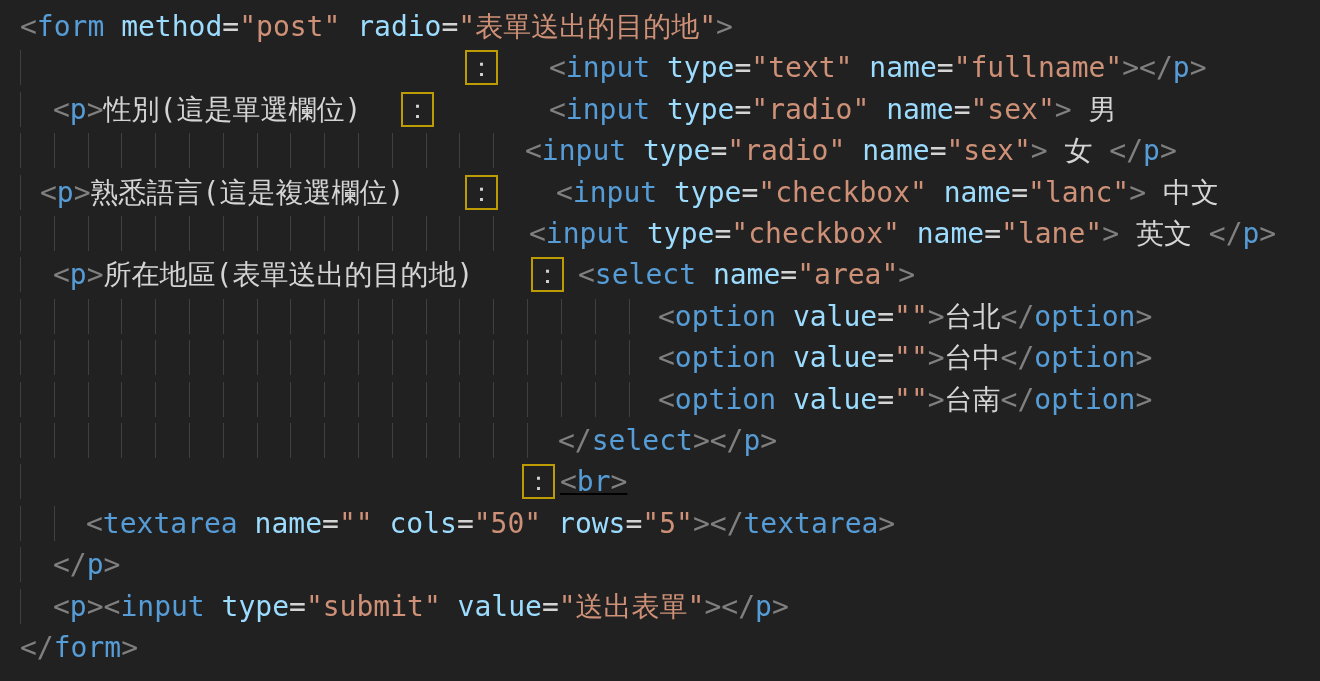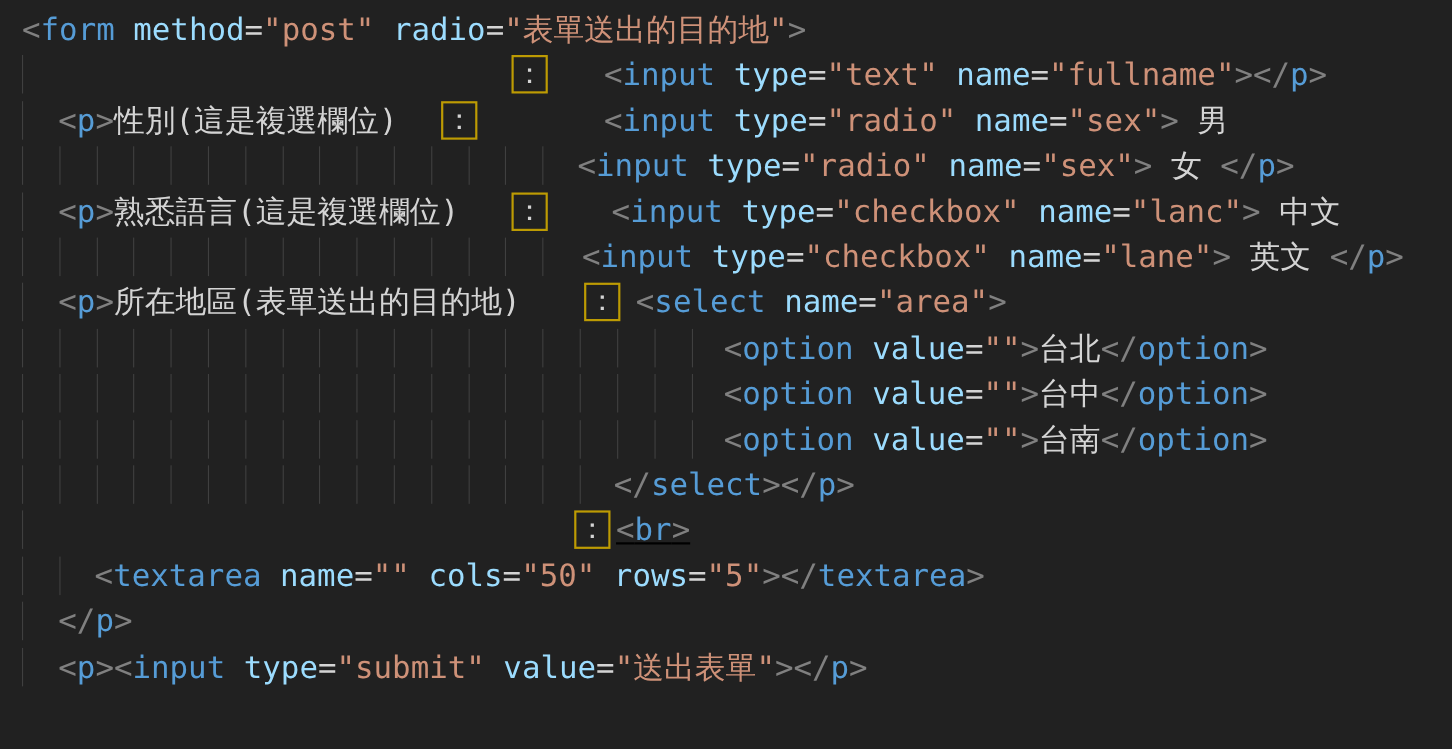--- a/index.html
+++ b/index.html
@@ -36,21 +36,21 @@
     <div class="line" style="top: 6px;">
       <span class="seg" style="left: 20px;"><span class="tk-p">&lt;</span><span class="tk-t">form</span><span class="tk-x"> </span><span class="tk-a">method</span><span class="tk-o">=</span><span class="tk-s">"post"</span><span class="tk-x"> </span><span class="tk-a">radio</span><span class="tk-o">=</span><span class="tk-s">"表單送出的目的地"</span><span class="tk-p">&gt;</span></span>
     </div>
     <div class="line" style="top: 47.4px;">
       <span class="guide" style="left: 20px;"></span>
       <span class="colon-box" style="left: 465px;">：</span>
       <span class="seg" style="left: 549px;"><span class="tk-p">&lt;</span><span class="tk-t">input</span><span class="tk-x"> </span><span class="tk-a">type</span><span class="tk-o">=</span><span class="tk-s">"text"</span><span class="tk-x"> </span><span class="tk-a">name</span><span class="tk-o">=</span><span class="tk-s">"fullname"</span><span class="tk-p">&gt;</span><span class="tk-p">&lt;/</span><span class="tk-t">p</span><span class="tk-p">&gt;</span></span>
     </div>
     <div class="line" style="top: 88.8px;">
       <span class="guide" style="left: 20px;"></span>
-      <span class="seg" style="left: 53px;"><span class="tk-p">&lt;</span><span class="tk-t">p</span><span class="tk-p">&gt;</span><span class="tk-x">性別(這是複選欄位)</span></span>
+      <span class="seg" style="left: 53px;"><span class="tk-p">&lt;</span><span class="tk-t">p</span><span class="tk-p">&gt;</span><span class="tk-x">性別(這是單選欄位)</span></span>
       <span class="colon-box" style="left: 401px;">：</span>
       <span class="seg" style="left: 549px;"><span class="tk-p">&lt;</span><span class="tk-t">input</span><span class="tk-x"> </span><span class="tk-a">type</span><span class="tk-o">=</span><span class="tk-s">"radio"</span><span class="tk-x"> </span><span class="tk-a">name</span><span class="tk-o">=</span><span class="tk-s">"sex"</span><span class="tk-p">&gt;</span><span class="tk-x"> 男</span></span>
     </div>
     <div class="line" style="top: 130.2px;">
       <span class="guide" style="left: 20px;"></span>
       <span class="guide" style="left: 53.8px;"></span>
       <span class="guide" style="left: 87.6px;"></span>
       <span class="guide" style="left: 121.4px;"></span>
       <span class="guide" style="left: 155.2px;"></span>
       <span class="guide" style="left: 189px;"></span>
@@ -60,21 +60,21 @@
       <span class="guide" style="left: 324.2px;"></span>
       <span class="guide" style="left: 358px;"></span>
       <span class="guide" style="left: 391.8px;"></span>
       <span class="guide" style="left: 425.6px;"></span>
       <span class="guide" style="left: 459.4px;"></span>
       <span class="guide" style="left: 493.2px;"></span>
       <span class="seg" style="left: 525px;"><span class="tk-p">&lt;</span><span class="tk-t">input</span><span class="tk-x"> </span><span class="tk-a">type</span><span class="tk-o">=</span><span class="tk-s">"radio"</span><span class="tk-x"> </span><span class="tk-a">name</span><span class="tk-o">=</span><span class="tk-s">"sex"</span><span class="tk-p">&gt;</span><span class="tk-x"> 女 </span><span class="tk-p">&lt;/</span><span class="tk-t">p</span><span class="tk-p">&gt;</span></span>
     </div>
     <div class="line" style="top: 171.6px;">
       <span class="guide" style="left: 20px;"></span>
-      <span class="seg" style="left: 53px;"><span class="tk-p">&lt;</span><span class="tk-t">p</span><span class="tk-p">&gt;</span><span class="tk-x">熟悉語言(這是複選欄位)</span></span>
+      <span class="seg" style="left: 40px;"><span class="tk-p">&lt;</span><span class="tk-t">p</span><span class="tk-p">&gt;</span><span class="tk-x">熟悉語言(這是複選欄位)</span></span>
       <span class="colon-box" style="left: 465px;">：</span>
       <span class="seg" style="left: 556px;"><span class="tk-p">&lt;</span><span class="tk-t">input</span><span class="tk-x"> </span><span class="tk-a">type</span><span class="tk-o">=</span><span class="tk-s">"checkbox"</span><span class="tk-x"> </span><span class="tk-a">name</span><span class="tk-o">=</span><span class="tk-s">"lanc"</span><span class="tk-p">&gt;</span><span class="tk-x"> 中文</span></span>
     </div>
     <div class="line" style="top: 213px;">
       <span class="guide" style="left: 20px;"></span>
       <span class="guide" style="left: 53.8px;"></span>
       <span class="guide" style="left: 87.6px;"></span>
       <span class="guide" style="left: 121.4px;"></span>
       <span class="guide" style="left: 155.2px;"></span>
       <span class="guide" style="left: 189px;"></span>
@@ -191,13 +191,16 @@
       <span class="seg" style="left: 86px;"><span class="tk-p">&lt;</span><span class="tk-t">textarea</span><span class="tk-x"> </span><span class="tk-a">name</span><span class="tk-o">=</span><span class="tk-s">""</span><span class="tk-x"> </span><span class="tk-a">cols</span><span class="tk-o">=</span><span class="tk-s">"50"</span><span class="tk-x"> </span><span class="tk-a">rows</span><span class="tk-o">=</span><span class="tk-s">"5"</span><span class="tk-p">&gt;</span><span class="tk-p">&lt;/</span><span class="tk-t">textarea</span><span class="tk-p">&gt;</span></span>
     </div>
     <div class="line" style="top: 544.2px;">
       <span class="guide" style="left: 20px;"></span>
       <span class="seg" style="left: 53px;"><span class="tk-p">&lt;/</span><span class="tk-t">p</span><span class="tk-p">&gt;</span></span>
     </div>
     <div class="line" style="top: 585.6px;">
       <span class="guide" style="left: 20px;"></span>
       <span class="seg" style="left: 53px;"><span class="tk-p">&lt;</span><span class="tk-t">p</span><span class="tk-p">&gt;</span><span class="tk-p">&lt;</span><span class="tk-t">input</span><span class="tk-x"> </span><span class="tk-a">type</span><span class="tk-o">=</span><span class="tk-s">"submit"</span><span class="tk-x"> </span><span class="tk-a">value</span><span class="tk-o">=</span><span class="tk-s">"送出表單"</span><span class="tk-p">&gt;</span><span class="tk-p">&lt;/</span><span class="tk-t">p</span><span class="tk-p">&gt;</span></span>
     </div>
+    <div class="line" style="top: 627px;">
+      <span class="seg" style="left: 20px;"><span class="tk-p">&lt;/</span><span class="tk-t">form</span><span class="tk-p">&gt;</span></span>
+    </div>
   </div>
 
 </body></html>

